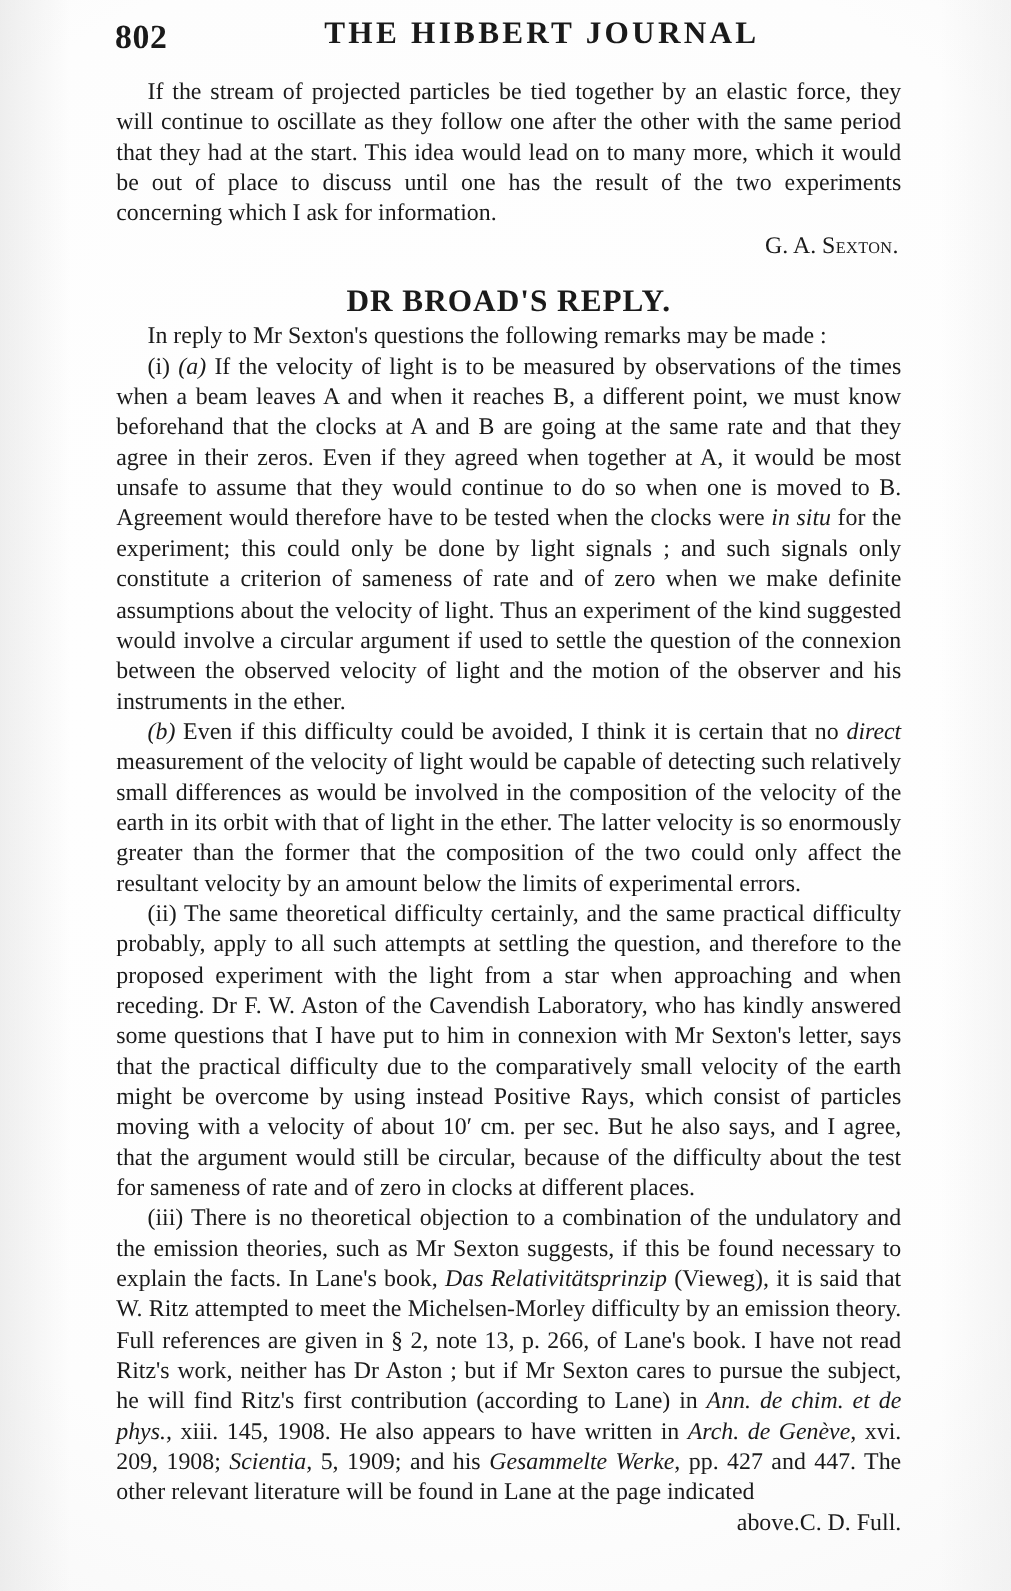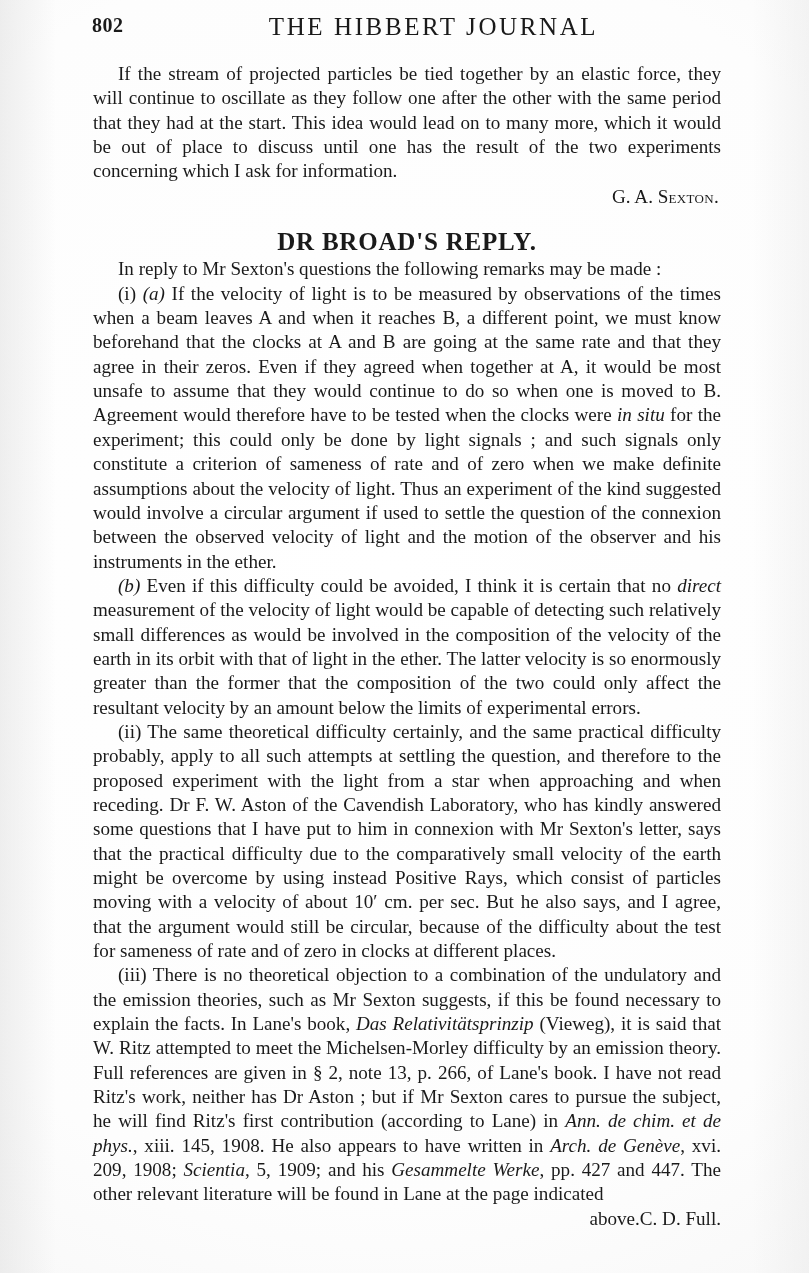--- a/index.html
+++ b/index.html
@@ -40,32 +40,32 @@
     position: absolute;
     top: 14px;
     left: 72px;
     right: 50px;
     height: 34px;
   }
   .folio {
     position: absolute;
     left: 20px;
     top: 0;
-    font-size: 20px;
+    font-size: 27px;
     font-weight: 700;
     letter-spacing: 0.5px;
   }
   .journal-title {
     position: absolute;
     left: 0;
     right: 0;
     top: -1px;
     text-align: center;
     font-size: 25px;
-    font-weight: 400;
+    font-weight: 700;
     letter-spacing: 2.6px;
     padding-left: 36px;
   }
 
   
   .body-text {
     position: absolute;
     top: 62px;
     left: 93px;
     width: 628px;

